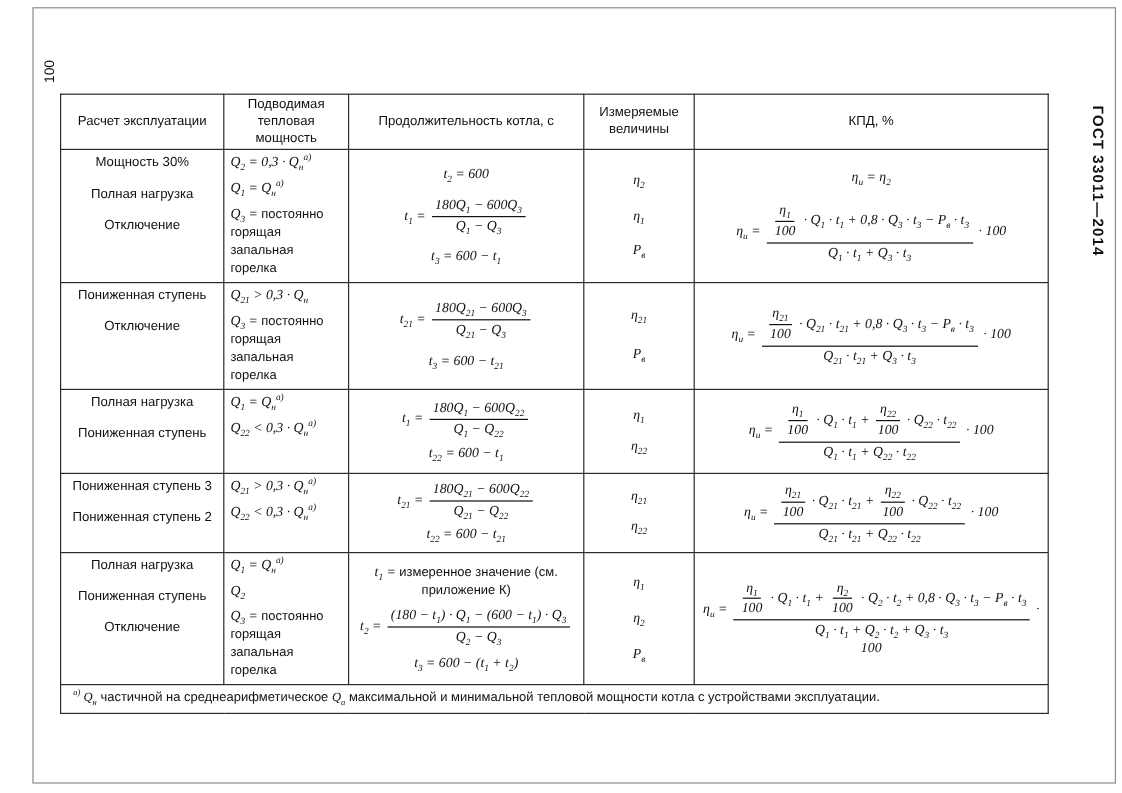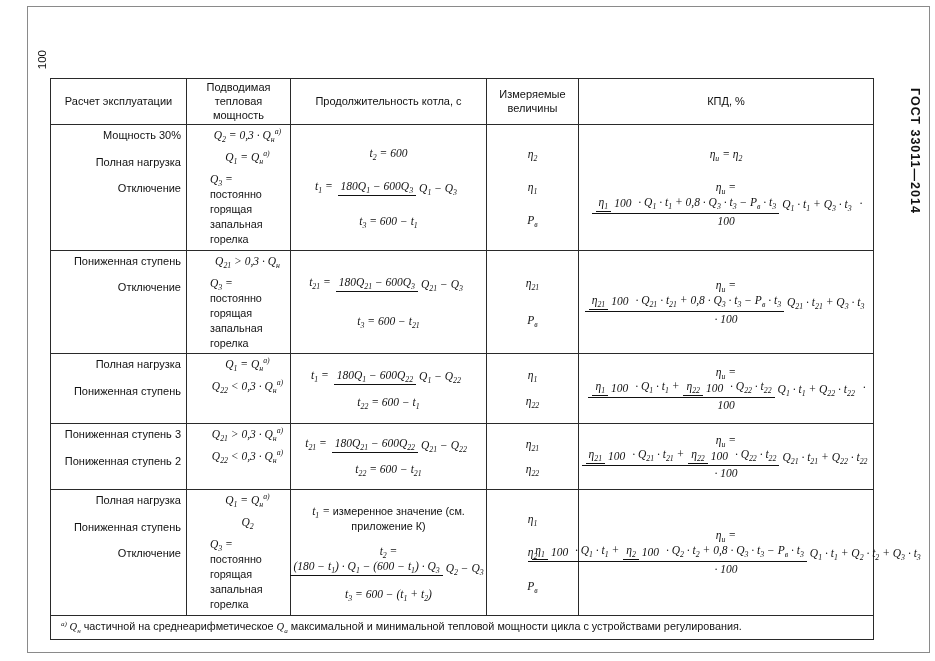--- a/index.html
+++ b/index.html
@@ -26,28 +26,28 @@
     font-weight:normal;font-size:11px;text-align:center;vertical-align:middle;
     height:42px;padding:2px 4px;line-height:1.25;
   }
   td{vertical-align:top;padding:3px 5px;font-size:11px;line-height:1.3;}
   tbody tr:nth-child(1) td{height:96px;}
   tbody tr:nth-child(2) td{height:82px;}
   tbody tr:nth-child(3) td{height:70px;}
   tbody tr:nth-child(4) td{height:66px;}
   tbody tr:nth-child(5) td{height:110px;}
   .cell{display:flex;flex-direction:column;height:100%;}
-  .c1 .cell{gap:12px;align-items:flex-end;}
-  .c2 .cell{gap:7px;align-items:center;margin-left:18px;}
+  .c1 .cell{gap:12px;align-items:center;}
+  .c2 .cell{gap:7px;align-items:flex-start;}
   .ctr .cell{align-items:center;justify-content:space-evenly;text-align:center;}
   .math{font-family:"Liberation Serif",serif;font-style:italic;font-size:11.5px;}
   .math .rm{font-family:"Liberation Sans",sans-serif;font-style:normal;font-size:10.8px;}
   sub,sup{font-size:0.68em;line-height:0;}
   .frac{
-    display:inline-flex;align-items:center;
+    display:inline-flex;flex-direction:column;align-items:center;
     vertical-align:middle;margin:0 2px;text-align:right;font-family:Liberation Serif, serif;
   }
   .fnum{display:block;padding:0 3px 1px;border-bottom:1px solid #111;white-space:nowrap;}
   .fden{display:block;padding:1px 3px 0;white-space:nowrap;}
   .frac .frac{margin:0 1px;}
   .footnote{font-size:10.5px;padding:3px 6px 5px 10px;height:auto;vertical-align:middle;}
   .footnote sup{font-style:italic;}
 </style>
 </head>
 <body>
@@ -292,17 +292,17 @@
                       <span class="fden">100</span>
                     </span> · Q<sub>2</sub> · t<sub>2</sub> + 0,8 · Q<sub>3</sub> · t<sub>3</sub> − P<sub>в</sub> · t<sub>3</sub></span>
                   <span class="fden">Q<sub>1</sub> · t<sub>1</sub> + Q<sub>2</sub> · t<sub>2</sub> + Q<sub>3</sub> · t<sub>3</sub></span>
                 </span> · 100</div>
             </div>
           </td>
         </tr>
       </tbody>
     <tfoot>
       <tr>
-        <td colspan="5" class="footnote math"><sup>а)</sup> Q<sub>н</sub><span class="rm"> частичной на среднеарифметическое </span>Q<sub>а</sub><span class="rm"> максимальной и минимальной тепловой мощности цикла с устройствами регулирования.</span></td>
+        <td colspan="5" class="footnote math"><sup>а)</sup> Q<sub>н</sub><span class="rm"> частичной на среднеарифметическое </span>Q<sub>а</sub><span class="rm"> максимальной и минимальной тепловой мощности котла с устройствами эксплуатации.</span></td>
       </tr>
     </tfoot>
   </table>
 </div>
 
 </body></html>

